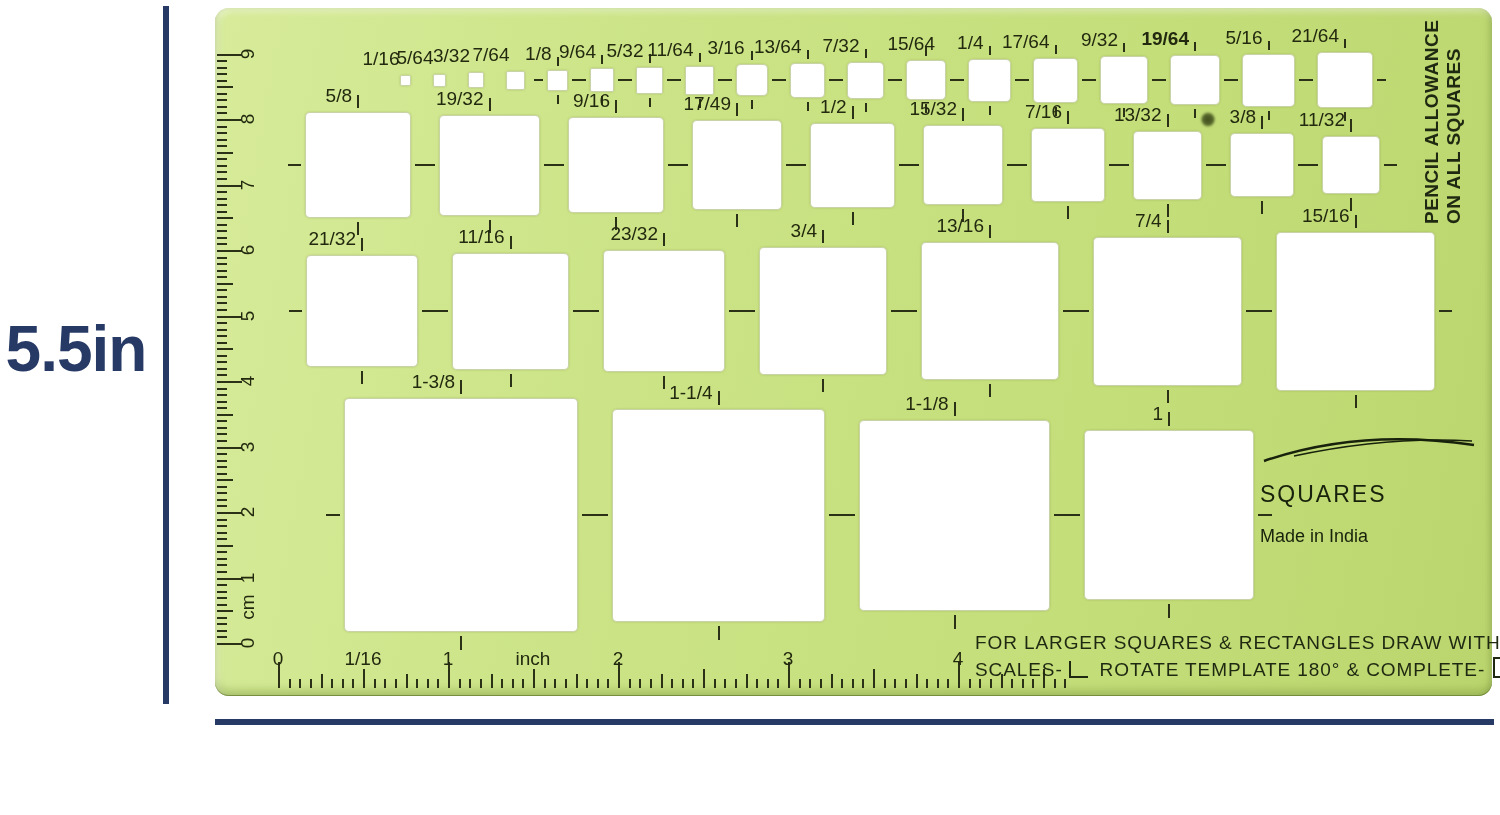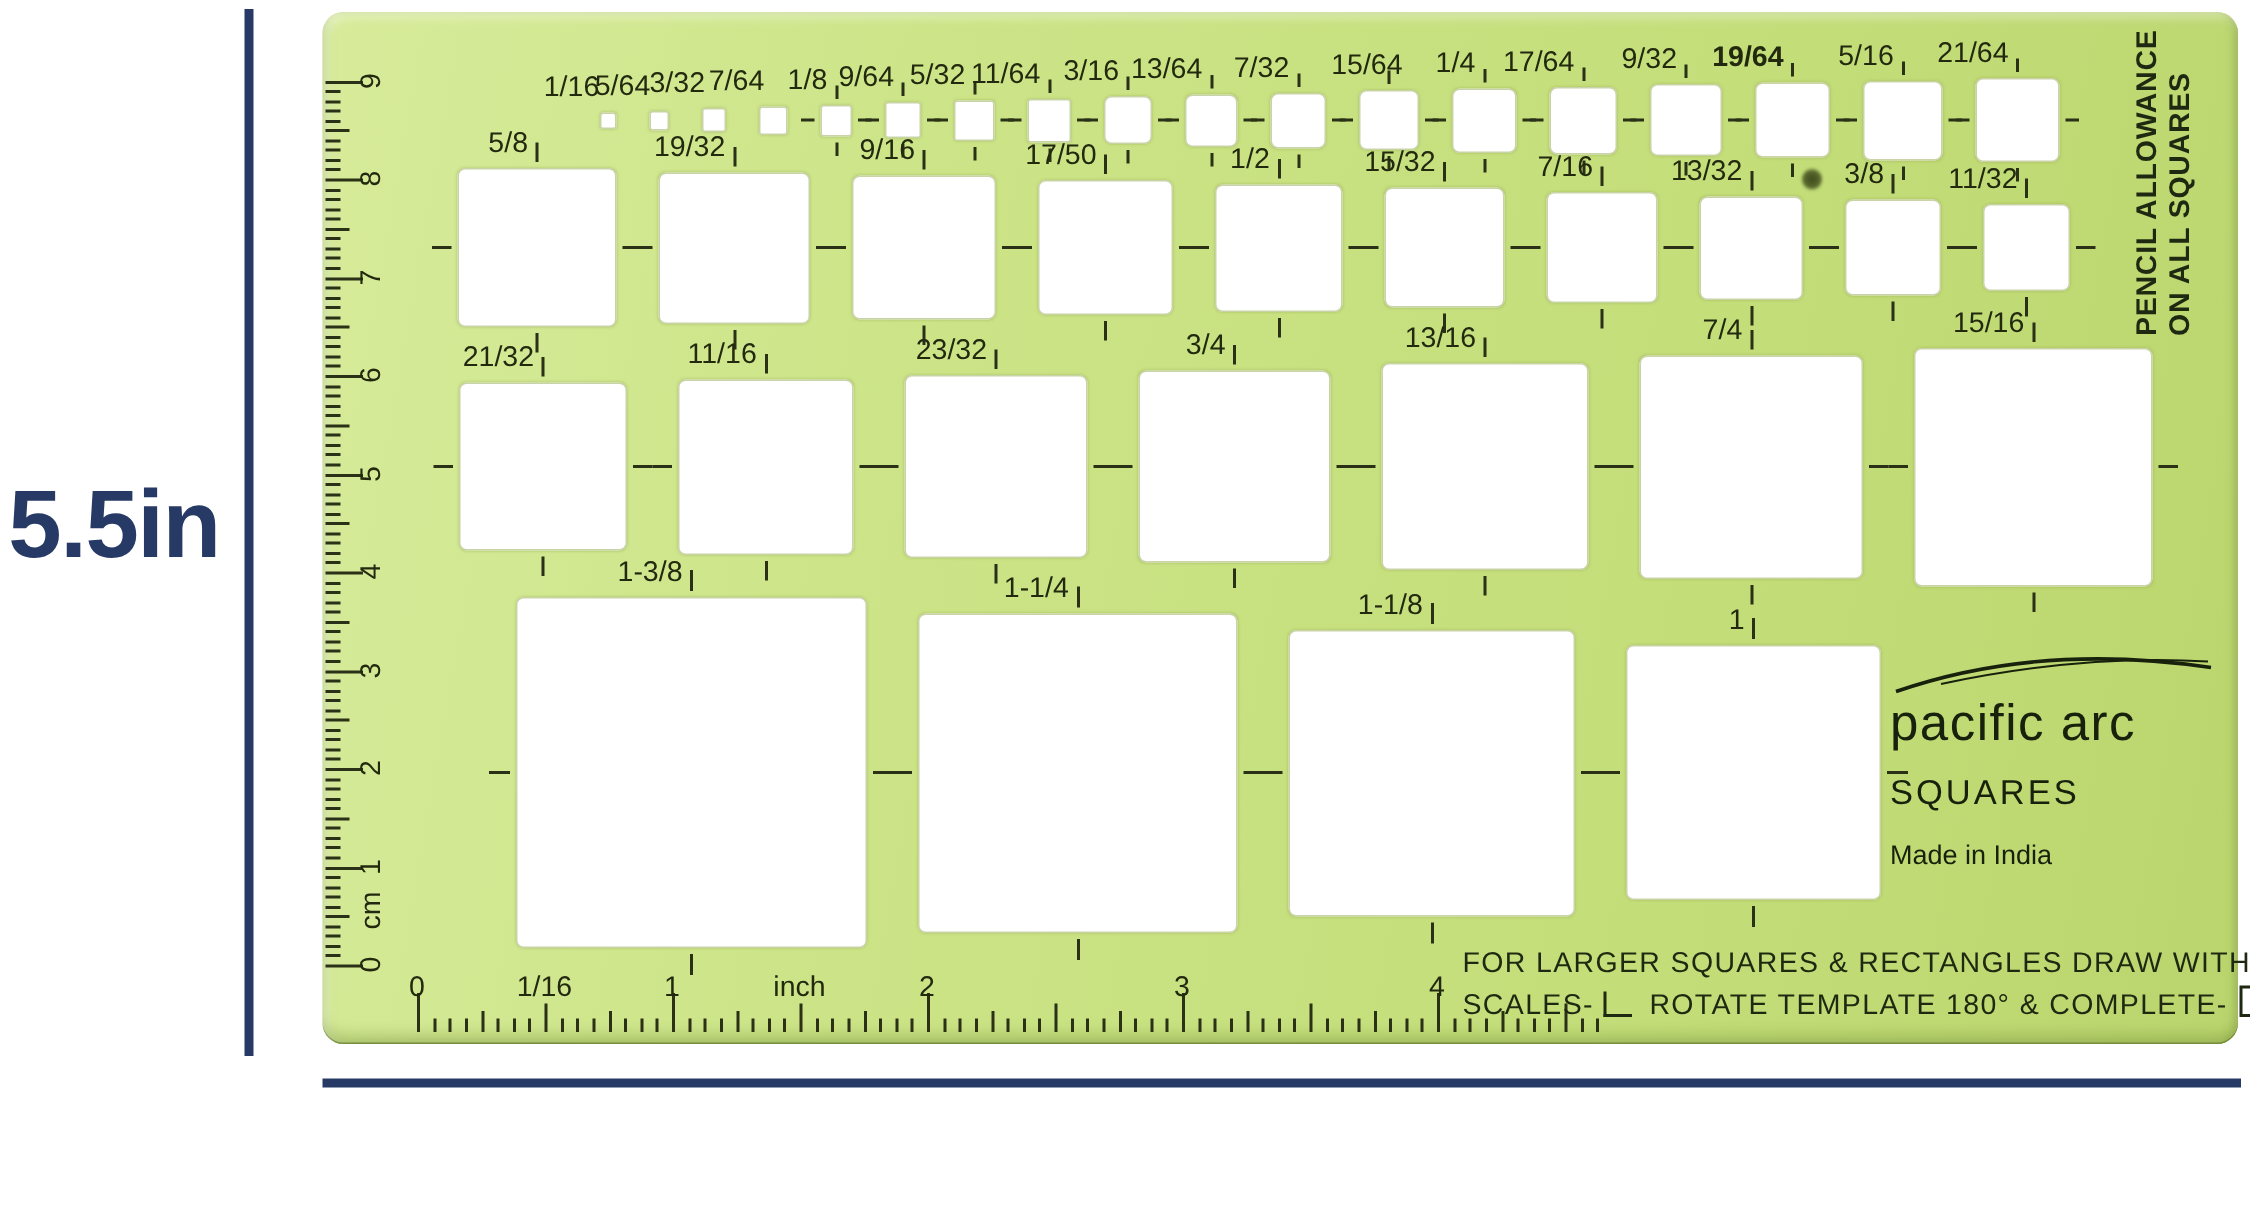--- a/index.html
+++ b/index.html
@@ -81,21 +81,21 @@
         <div class="tick" style="left: 433.5px; top: 90px; width: 2px; height: 9px;"></div>
         <div class="tick" style="left: 408px; top: 71px; width: 9px; height: 2px;"></div>
         <div class="tick" style="left: 452px; top: 71px; width: 9px; height: 2px;"></div>
         <div class="sq" style="left: 470px; top: 58px; width: 29px; height: 29px; border-radius: 2px;"></div>
         <div class="sq-label" style="left: 418.5px; top: 32px;">11/64</div>
         <div class="tick" style="left: 483.5px; top: 45px; width: 2px; height: 9px;"></div>
         <div class="tick" style="left: 483.5px; top: 91px; width: 2px; height: 9px;"></div>
         <div class="tick" style="left: 457px; top: 71px; width: 9px; height: 2px;"></div>
         <div class="tick" style="left: 503px; top: 71px; width: 9px; height: 2px;"></div>
         <div class="sq" style="left: 521px; top: 56px; width: 32px; height: 32px; border-radius: 5px;"></div>
-        <div class="sq-label" style="left: 471px; top: 30px;">3/16</div>
+        <div class="sq-label" style="left: 481px; top: 30px; text-align: center;">3/16</div>
         <div class="tick" style="left: 536px; top: 43px; width: 2px; height: 9px;"></div>
         <div class="tick" style="left: 536px; top: 92px; width: 2px; height: 9px;"></div>
         <div class="tick" style="left: 508px; top: 71px; width: 9px; height: 2px;"></div>
         <div class="tick" style="left: 557px; top: 71px; width: 9px; height: 2px;"></div>
         <div class="sq" style="left: 575px; top: 55px; width: 35px; height: 35px; border-radius: 5px;"></div>
         <div class="sq-label" style="left: 526.5px; top: 29px;">13/64</div>
         <div class="tick" style="left: 591.5px; top: 42px; width: 2px; height: 9px;"></div>
         <div class="tick" style="left: 591.5px; top: 94px; width: 2px; height: 9px;"></div>
         <div class="tick" style="left: 562px; top: 71px; width: 9px; height: 2px;"></div>
         <div class="tick" style="left: 614px; top: 71px; width: 9px; height: 2px;"></div>
@@ -159,21 +159,21 @@
         <div class="tick" style="left: 273.5px; top: 212px; width: 2px; height: 13px;"></div>
         <div class="tick" style="left: 207px; top: 156px; width: 13px; height: 2px;"></div>
         <div class="tick" style="left: 329px; top: 156px; width: 13px; height: 2px;"></div>
         <div class="sq" style="left: 353px; top: 109px; width: 96px; height: 96px; border-radius: 5px;"></div>
         <div class="sq-label" style="left: 335px; top: 83px;">9/16</div>
         <div class="tick" style="left: 400px; top: 92px; width: 2px; height: 13px;"></div>
         <div class="tick" style="left: 400px; top: 209px; width: 2px; height: 13px;"></div>
         <div class="tick" style="left: 336px; top: 156px; width: 13px; height: 2px;"></div>
         <div class="tick" style="left: 453px; top: 156px; width: 13px; height: 2px;"></div>
         <div class="sq" style="left: 477px; top: 112px; width: 90px; height: 90px; border-radius: 5px;"></div>
-        <div class="sq-label" style="left: 456px; top: 86px;">17/50</div>
+        <div class="sq-label" style="left: 456px; top: 86px;">17/49</div>
         <div class="tick" style="left: 521px; top: 95px; width: 2px; height: 13px;"></div>
         <div class="tick" style="left: 521px; top: 206px; width: 2px; height: 13px;"></div>
         <div class="tick" style="left: 460px; top: 156px; width: 13px; height: 2px;"></div>
         <div class="tick" style="left: 571px; top: 156px; width: 13px; height: 2px;"></div>
         <div class="sq" style="left: 595px; top: 115px; width: 85px; height: 85px; border-radius: 5px;"></div>
         <div class="sq-label" style="left: 571.5px; top: 89px;">1/2</div>
         <div class="tick" style="left: 636.5px; top: 98px; width: 2px; height: 13px;"></div>
         <div class="tick" style="left: 636.5px; top: 204px; width: 2px; height: 13px;"></div>
         <div class="tick" style="left: 578px; top: 156px; width: 13px; height: 2px;"></div>
         <div class="tick" style="left: 684px; top: 156px; width: 13px; height: 2px;"></div>
@@ -468,21 +468,20 @@
       <div>ON ALL SQUARES</div>
     </div>
 
     <div class="speck"></div>
 
     <div class="logo">
       <svg width="218" height="30" viewBox="0 0 218 30">
         <path d="M4,27 Q100,-6 214,11" stroke="#18210b" stroke-width="2.4" fill="none"></path>
         <path d="M34,22 Q128,2 212,7" stroke="#18210b" stroke-width="1.3" fill="none"></path>
       </svg>
-      <div class="brand-name">pacific arc</div>
       <div class="brand-series">SQUARES</div>
       <div class="brand-origin">Made in India</div>
     </div>
 
     <div class="usage-note" style="top:624px;">FOR LARGER SQUARES &amp; RECTANGLES DRAW WITH EDGE</div>
     <div class="usage-note" style="top:649px;">
       <span>SCALES-</span><span class="glyph-open"></span><span>ROTATE TEMPLATE 180° &amp; COMPLETE-</span><span class="glyph-square"></span>
     </div>
 
   </div>

